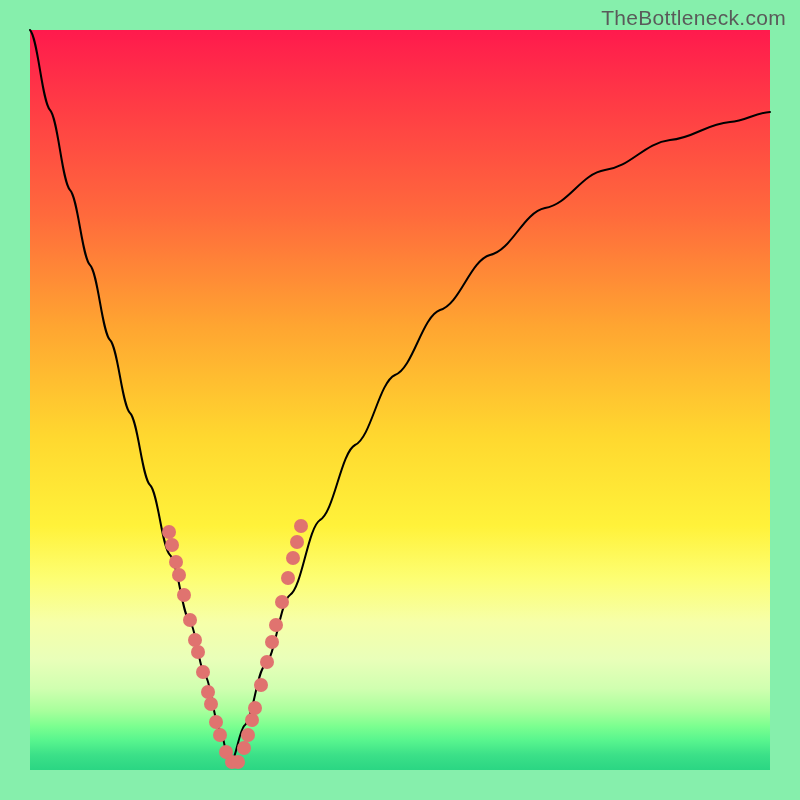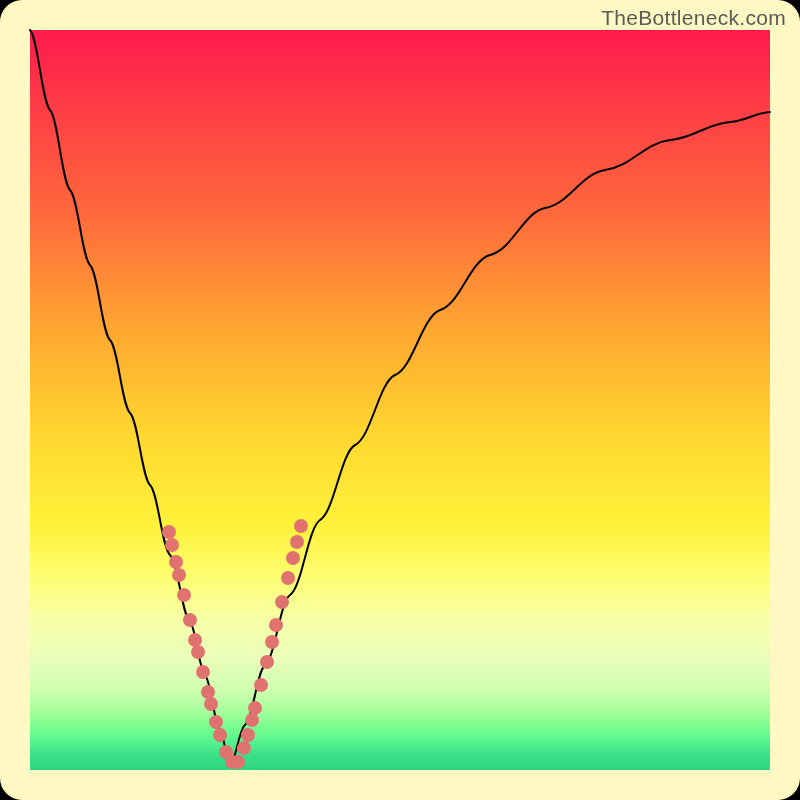--- a/index.html
+++ b/index.html
@@ -10,22 +10,21 @@
     overflow: hidden;
     background: #000;
     font-family: Arial, Helvetica, sans-serif;
   }
   .chart-frame {
     position: absolute;
     left: 0;
     top: 0;
     width: 800px;
     height: 800px;
-    background: #fef9c3;
-    border-radius: 22px;
+    background: #86efac;
   }
   .plot-area {
     position: absolute;
     left: 30px;
     top: 30px;
     width: 740px;
     height: 740px;
     
     background: linear-gradient(
       to bottom,

